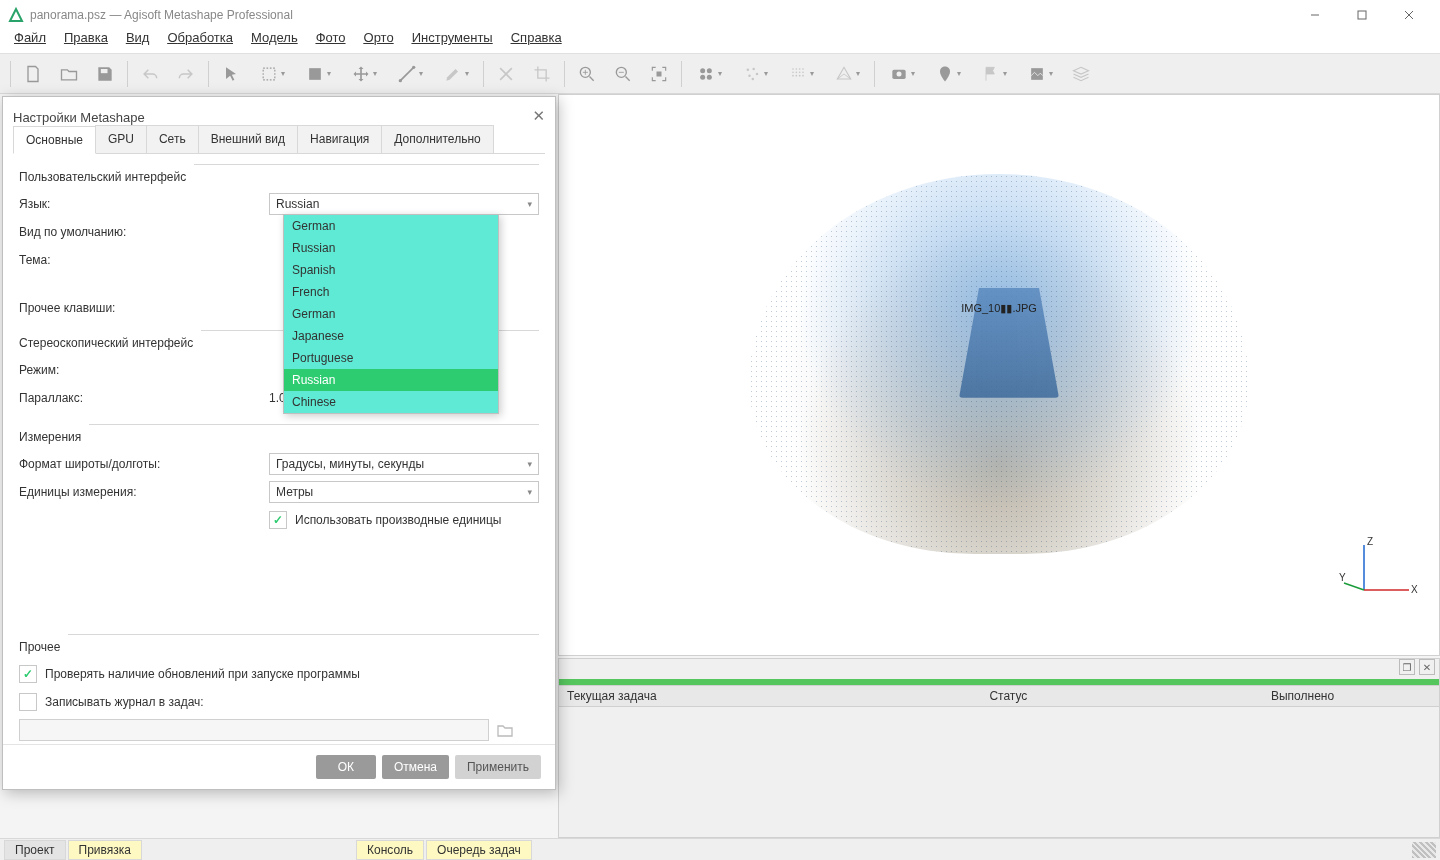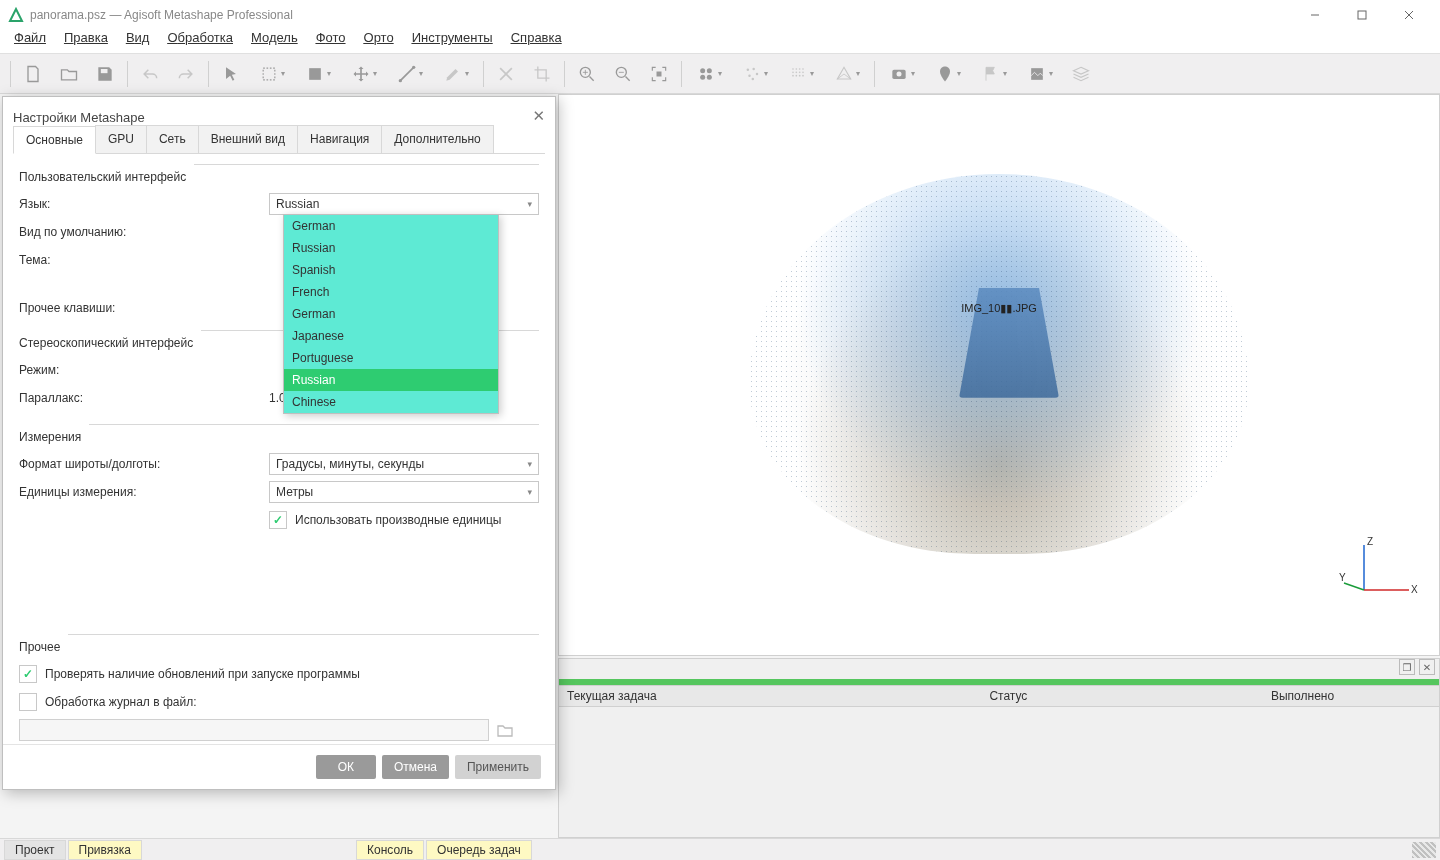--- a/index.html
+++ b/index.html
@@ -447,21 +447,21 @@
       <div class="gtwrap">
           <span class="group-title">Прочее</span>
           <div class="ghr"></div>
         </div>
       <div class="row">
         <span class="chk">✓</span>
         <span>Проверять наличие обновлений при запуске программы</span>
       </div>
       <div class="row">
         <span class="chk" style="color:transparent">✓</span>
-        <span>Обработка журнал в файл:</span>
+        <span>Записывать журнал в задач:</span>
       </div>
       <div class="row">
         <span class="fileinput"></span>
         <span class="fileicon">
           <svg width="16" height="14" viewBox="0 0 16 14">
               <path d="M1 3h5l2 2h7v8H1z" fill="none" stroke="#bbb" stroke-width="1.3"></path>
             </svg>
         </span>
       </div>
     </div>

